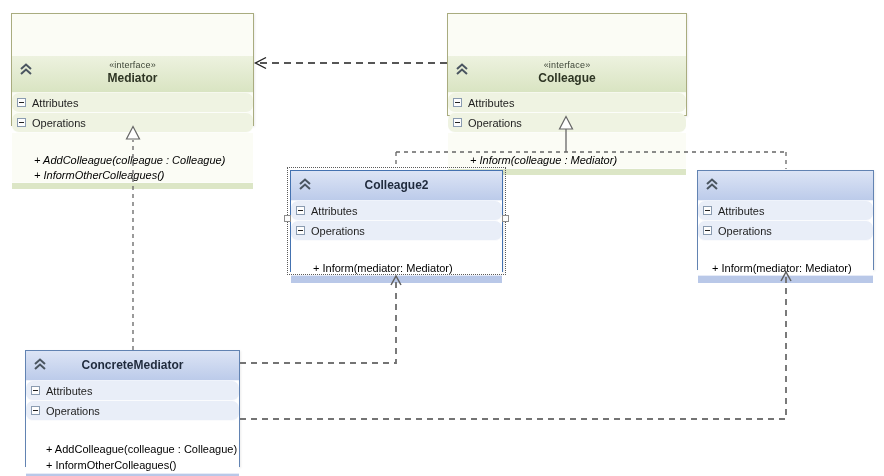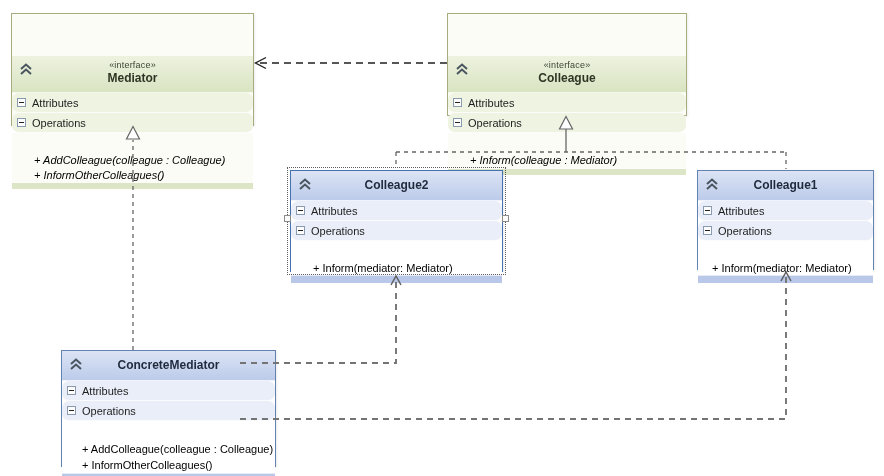--- a/index.html
+++ b/index.html
@@ -51,21 +51,21 @@
 
   .ftr { flex:0 0 6px; border-top:1px solid #FCFDFA; }
   .green .ftr { background:#DCE6C6; }
   .blue  .ftr { background:#B9C8E8; border-top-color:#E6EBF7; flex-basis:7px; }
 
   
   #box-mediator         { left:11px;  top:13px;  width:243px; height:113px; }
   #box-colleague        { left:447px; top:13px;  width:240px; height:103px; }
   #box-colleague2       { left:290px; top:170px; width:213px; height:102px; }
   #box-colleague1       { left:697px; top:170px; width:177px; height:100px; }
-  #box-concretemediator { left:25px;  top:350px; width:215px; height:117px;margin-left:36px; }
+  #box-concretemediator { left:25px;  top:350px; width:215px; height:117px; }
 
   
   .sel-outline { position:absolute; inset:-4px; border:1px dotted #5A5A5A; pointer-events:none; }
   .handle {
     position:absolute; width:7px; height:7px; background:#FCFCFC;
     border:1px solid #8C8C8C; box-sizing:border-box; top:calc(50% - 6px);
   }
   .handle.left  { left:-7px; }
   .handle.right { right:-7px; }
 
@@ -163,21 +163,20 @@
   </div>
 
   <div class="uml-box blue" id="box-colleague1">
     <div class="hdr">
       <span class="chev">
         <svg width="14" height="13" viewBox="0 0 14 13">
             <path d="M2 6 L7 1.5 L12 6" stroke="#4A5560" stroke-width="2" fill="none"></path>
             <path d="M2 11 L7 6.5 L12 11" stroke="#4A5560" stroke-width="2" fill="none"></path>
           </svg>
       </span>
-      <div class="cname">Colleague1</div>
     </div>
     <div class="row">
       <span class="exp"></span>
       <span>Attributes</span>
     </div>
     <div class="row">
       <span class="exp"></span>
       <span>Operations</span>
     </div>
     <div class="methods">

